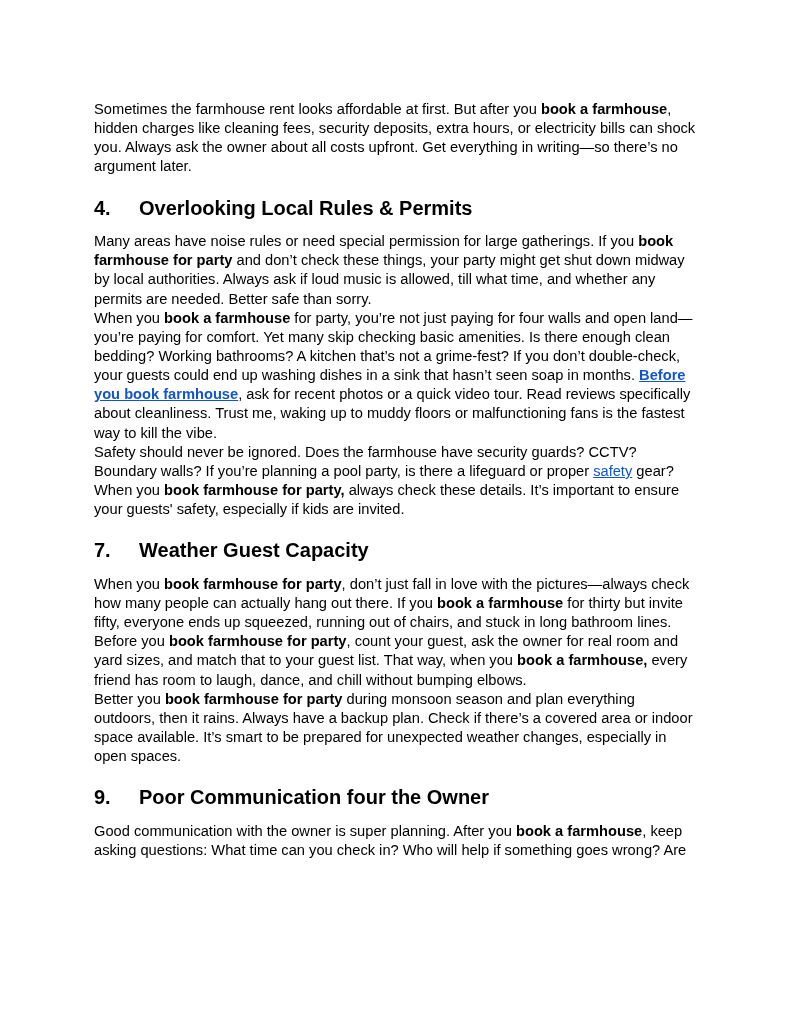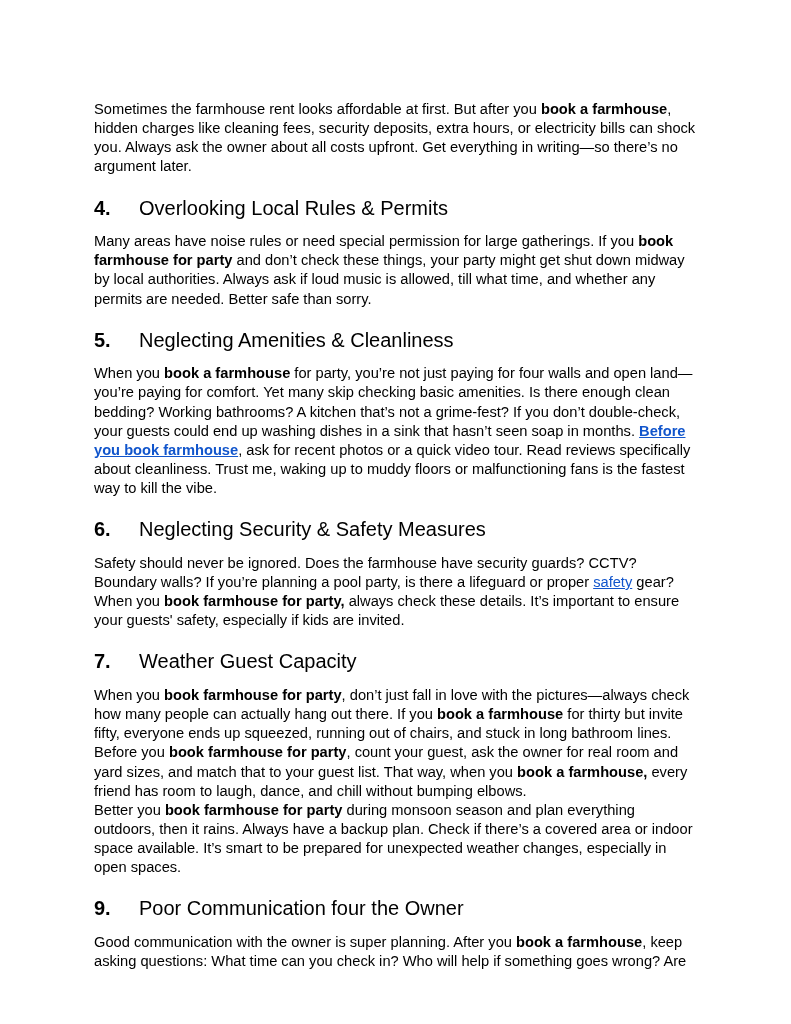--- a/index.html
+++ b/index.html
@@ -35,43 +35,41 @@
     line-height: 1.18;
     margin: 20px 0 12px 0;
     color: #000000;
   }
   .hnum {
     display: inline-block;
     min-width: 45px;
     font-weight: 700;
   }
   .htitle {
-    font-weight: 400;
+    font-weight: 700;
   }
   .bold {
     font-weight: 700;
   }
   .link {
     color: #1155cc;
     text-decoration: underline;
     cursor: pointer;
   }
 </style>
 </head>
 <body>
 
 <div class="page">
   <div class="content">
     <p class="para"><span class="">Sometimes the farmhouse rent looks affordable at first. But after you </span><span class="bold">book a farmhouse</span><span class="">, hidden charges like cleaning fees, security deposits, extra hours, or electricity bills can shock you. Always ask the owner about all costs upfront. Get everything in writing—so there’s no argument later.</span></p>
     <div>
         <h2 class="heading"><span class="hnum">4.</span><span class="htitle">Overlooking Local Rules &amp; Permits</span></h2>
         <p class="para"><span class="">Many areas have noise rules or need special permission for large gatherings. If you </span><span class="bold">book farmhouse for party</span><span class=""> and don’t check these things, your party might get shut down midway by local authorities. Always ask if loud music is allowed, till what time, and whether any permits are needed. Better safe than sorry.</span></p>
-        <h2 class="heading"><span class="hnum">5.</span><span class="htitle">Neglecting Amenities &amp; Cleanliness</span></h2>
         <p class="para"><span class="">When you </span><span class="bold">book a farmhouse</span><span class=""> for party, you’re not just paying for four walls and open land—you’re paying for comfort. Yet many skip checking basic amenities. Is there enough clean bedding? Working bathrooms? A kitchen that’s not a grime-fest? If you don’t double-check, your guests could end up washing dishes in a sink that hasn’t seen soap in months. </span><a href="#" class="link bold" style="color: rgb(17, 85, 204);">Before you book farmhouse</a><span class="">, ask for recent photos or a quick video tour. Read reviews specifically about cleanliness. Trust me, waking up to muddy floors or malfunctioning fans is the fastest way to kill the vibe.</span></p>
-        <h2 class="heading"><span class="hnum">6.</span><span class="htitle">Neglecting Security &amp; Safety Measures</span></h2>
         <p class="para"><span class="">Safety should never be ignored. Does the farmhouse have security guards? CCTV? Boundary walls? If you’re planning a pool party, is there a lifeguard or proper </span><a href="#" class="link" style="color: rgb(17, 85, 204);">safety</a><span class=""> gear? When you </span><span class="bold">book farmhouse for party,</span><span class=""> always check these details. It’s important to ensure your guests' safety, especially if kids are invited.</span></p>
         <h2 class="heading"><span class="hnum">7.</span><span class="htitle">Weather Guest Capacity</span></h2>
         <p class="para"><span class="">When you </span><span class="bold">book farmhouse for party</span><span class="">, don’t just fall in love with the pictures—always check how many people can actually hang out there. If you </span><span class="bold">book a farmhouse</span><span class=""> for thirty but invite fifty, everyone ends up squeezed, running out of chairs, and stuck in long bathroom lines. Before you </span><span class="bold">book farmhouse for party</span><span class="">, count your guest, ask the owner for real room and yard sizes, and match that to your guest list. That way, when you </span><span class="bold">book a farmhouse,</span><span class=""> every friend has room to laugh, dance, and chill without bumping elbows.</span></p>
         <p class="para"><span class="">Better you </span><span class="bold">book farmhouse for party</span><span class=""> during monsoon season and plan everything outdoors, then it rains. Always have a backup plan. Check if there’s a covered area or indoor space available. It’s smart to be prepared for unexpected weather changes, especially in open spaces.</span></p>
         <h2 class="heading"><span class="hnum">9.</span><span class="htitle">Poor Communication four the Owner</span></h2>
         <p class="para"><span class="">Good communication with the owner is super planning. After you </span><span class="bold">book a farmhouse</span><span class="">, keep asking questions: What time can you check in? Who will help if something goes wrong? Are</span></p>
       </div>
   </div>
 </div>
 

